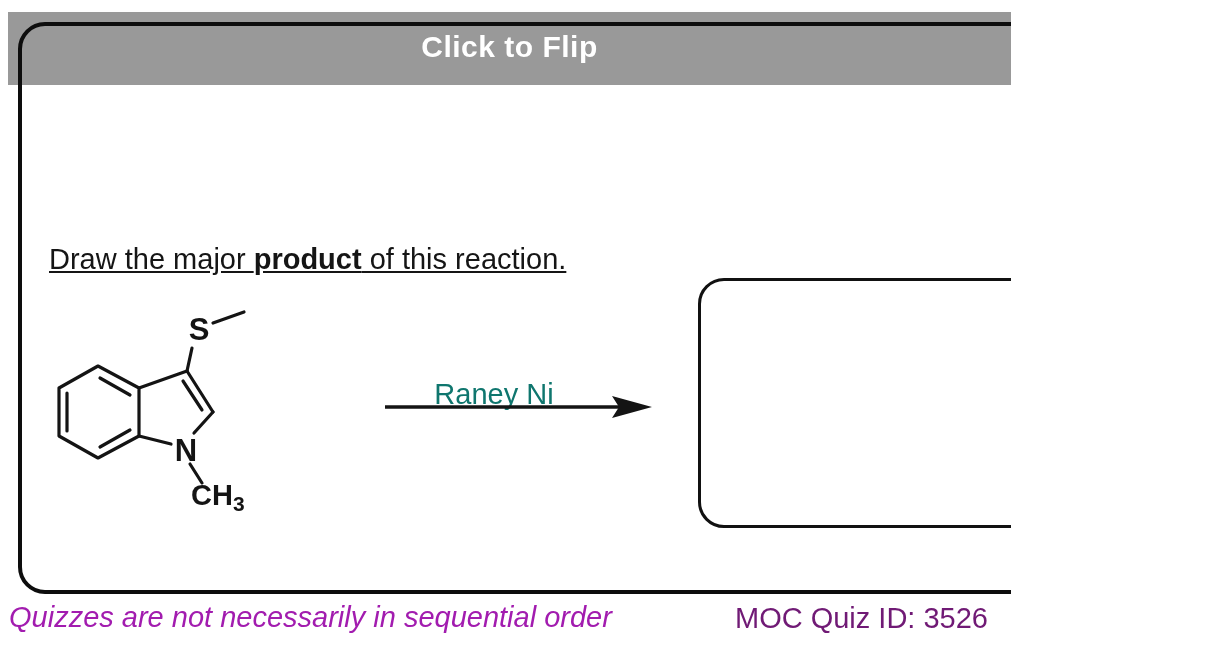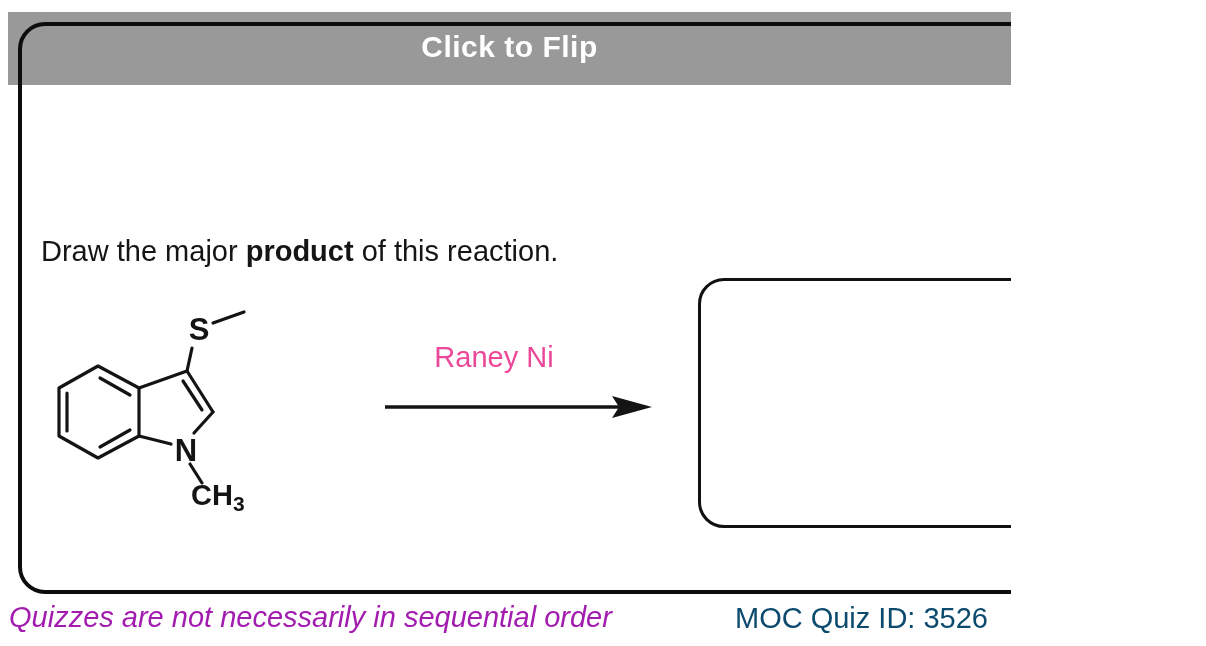--- a/index.html
+++ b/index.html
@@ -16,52 +16,52 @@
     color:#ffffff;font-size:30px;font-weight:700;letter-spacing:0.5px;
     padding-bottom:4px;
   }
   
   .card{
     position:absolute;left:18px;top:22px;width:1178px;height:572px;
     box-sizing:border-box;border:4px solid #0d0d0d;border-radius:27px;
     background:transparent;
   }
   .question{
-    position:absolute;left:41px;top:234px;margin:0;
-    font-size:29px;line-height:34px;color:#151515;white-space:nowrap;
+    position:absolute;left:41px;top:234px;margin:8px;
+    font-size:29px;line-height:34px;color:#151515;white-space:nowrap;text-decoration:underline;
   }
   .question b{font-weight:700;}
   .molecule-svg{position:absolute;left:40px;top:300px;width:220px;height:215px;}
   .molecule-svg line, .molecule-svg polygon{
     stroke:#141414;stroke-width:3.2;fill:none;stroke-linecap:round;stroke-linejoin:round;
   }
   .molecule-svg text{
     fill:#141414;font-family:"Liberation Sans",sans-serif;font-weight:700;stroke:none;
   }
   .atom-main{font-size:31px;}
   .atom-ch{font-size:29px;}
   .atom-sub{font-size:21px;}
   .reagent-label{
-    position:absolute;left:374px;top:342px;width:240px;text-align:center;
-    font-size:29px;line-height:30px;color:#ec4899;white-space:nowrap;
+    position:absolute;left:374px;top:379px;width:240px;text-align:center;
+    font-size:29px;line-height:30px;color:#0f766e;white-space:nowrap;
   }
   .arrow-svg{position:absolute;left:380px;top:390px;width:280px;height:36px;}
   .arrow-svg line{stroke:#141414;stroke-width:3.5;}
   .arrow-svg polygon{fill:#141414;stroke:none;}
   .answer-box{
     position:absolute;left:698px;top:278px;width:430px;height:250px;
     box-sizing:border-box;border:3px solid #111111;border-radius:26px;
     background:#ffffff;
   }
   .footer-note{
     position:absolute;left:9px;top:601px;font-size:29px;font-style:italic;
     color:#a21caf;white-space:nowrap;
   }
   .footer-id{
-    position:absolute;right:23px;top:602px;font-size:29px;color:#0c4a6e;white-space:nowrap;
+    position:absolute;right:23px;top:602px;font-size:29px;color:#701a75;white-space:nowrap;
   }
 </style>
 </head>
 <body>
 
 <div class="page">
 
   <div class="band">
     <span class="band-label">Click to Flip</span>
   </div>

